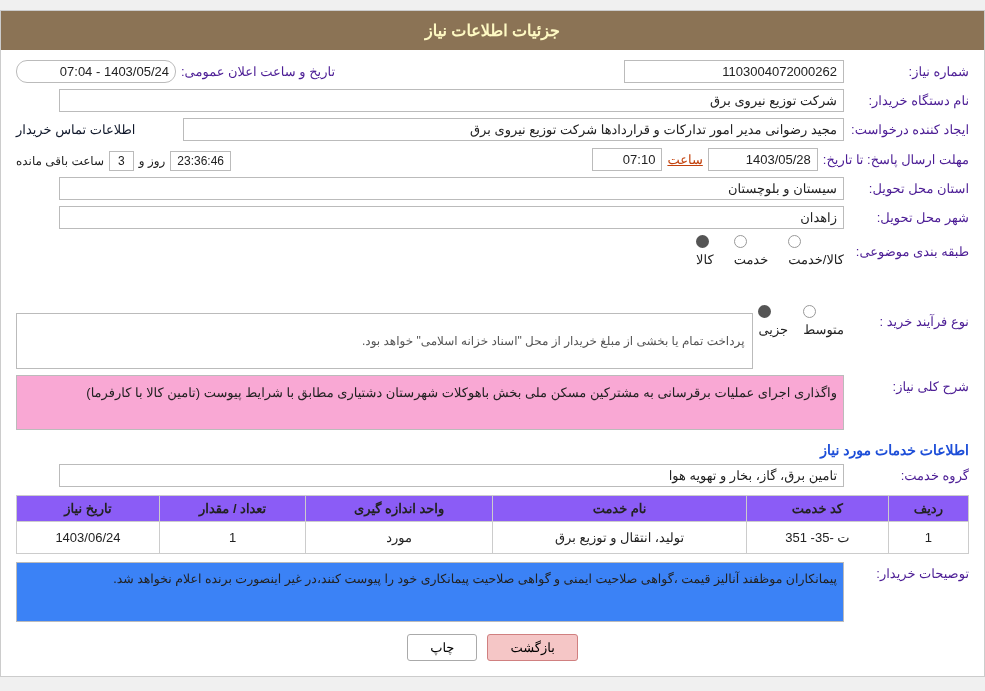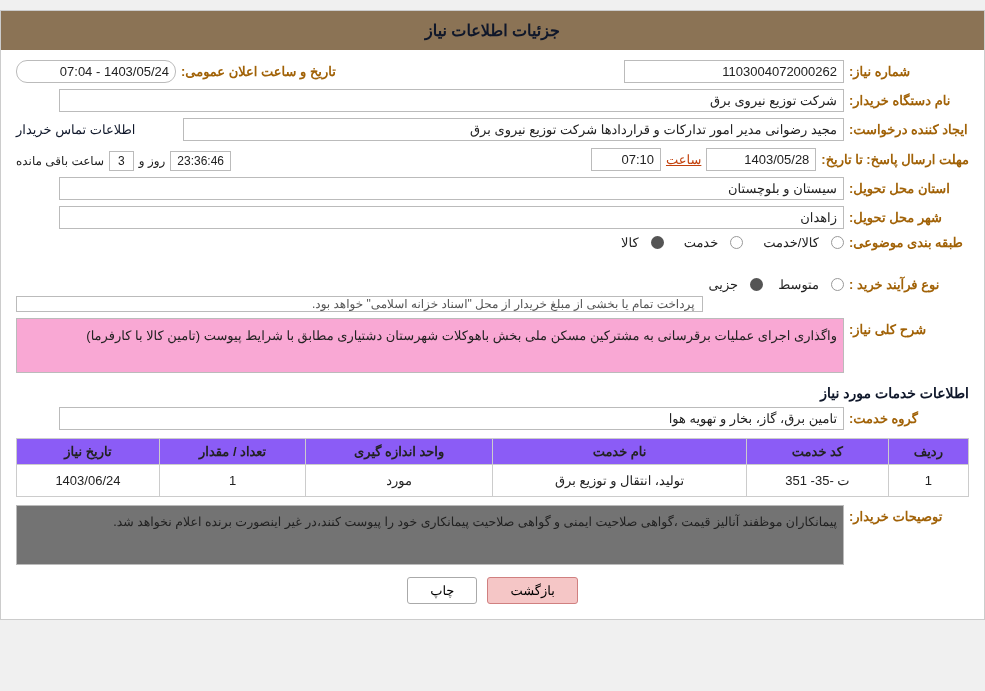--- a/index.html
+++ b/index.html
@@ -11,41 +11,41 @@
       color: #222;
     }
     .page-wrapper {
       max-width: 985px;
       margin: 10px auto;
       background: #fff;
       border: 1px solid #ccc;
     }
     .page-header {
       background: #8B7355;
-      color: #0f172a;
+      color: #fef9c3;
       text-align: center;
       padding: 10px 0;
       font-size: 16px;
       font-weight: bold;
     }
     .content {
       padding: 10px 15px 15px;
     }
     .row-field {
       display: flex;
       align-items: center;
       margin-bottom: 6px;
       gap: 5px;
     }
     .label {
-      color: #a16207;
-      font-weight: bold;
+      color: #4c1d95;
+      font-weight: normal;
       white-space: nowrap;
       min-width: 120px;
-      text-align: left;
+      text-align: right;
     }
     .label-wide {
       min-width: 140px;
     }
     .value-box {
       background: #fff;
       border: 1px solid #bbb;
       padding: 3px 6px;
       min-height: 22px;
       flex: 1;
@@ -71,35 +71,36 @@
     .remaining-section {
       display: flex;
       align-items: center;
       gap: 5px;
       font-size: 12px;
       margin-top: 4px;
       justify-content: flex-end;
     }
     .section-title {
       font-weight: bold;
-      color: #0f172a;
+      color: #1d4ed8;
       font-size: 14px;
       margin: 12px 0 6px;
     }
     .radio-group {
       display: flex;
       gap: 20px;
       align-items: center;
       flex: 1;
     }
     .radio-item {
       display: flex;
-      align-items: center;
-      gap: 12px;
+      align-items: flex-end;
+      gap: 4px;
       cursor: pointer;
+      flex-direction: column;
     }
     .radio-circle {
       width: 13px;
       height: 13px;
       border-radius: 50%;
       border: 1px solid #999;
       background: #fff;
       display: inline-block;
     }
     .radio-circle.selected {
@@ -111,21 +112,21 @@
       background: #f9a8d4;
       padding: 6px;
       text-align: right;
       line-height: 1.7;
       min-height: 55px;
       width: 100%;
     }
     .purchase-note {
       background: #fff;
       border: 1px solid #bbb;
-      padding: 0 8px;
+      padding: 20px 8px;
       text-align: right;
       font-size: 12px;
       color: #555;
       flex: 1;
       margin-top: 40px;
     }
     .service-table {
       width: 100%;
       border-collapse: collapse;
       margin-top: 8px;
@@ -138,21 +139,21 @@
       font-weight: bold;
     }
     .service-table td {
       border: 1px solid #ccc;
       padding: 8px 8px;
       text-align: center;
       background: #fff;
     }
     .buyer-notes {
       border: 1px solid #bbb;
-      background: #737373;
+      background: #3b82f6;
       padding: 6px;
       text-align: right;
       line-height: 1.7;
       min-height: 60px;
       width: 100%;
       font-size: 12.5px;
     }
     .buttons-row {
       display: flex;
       justify-content: center;

